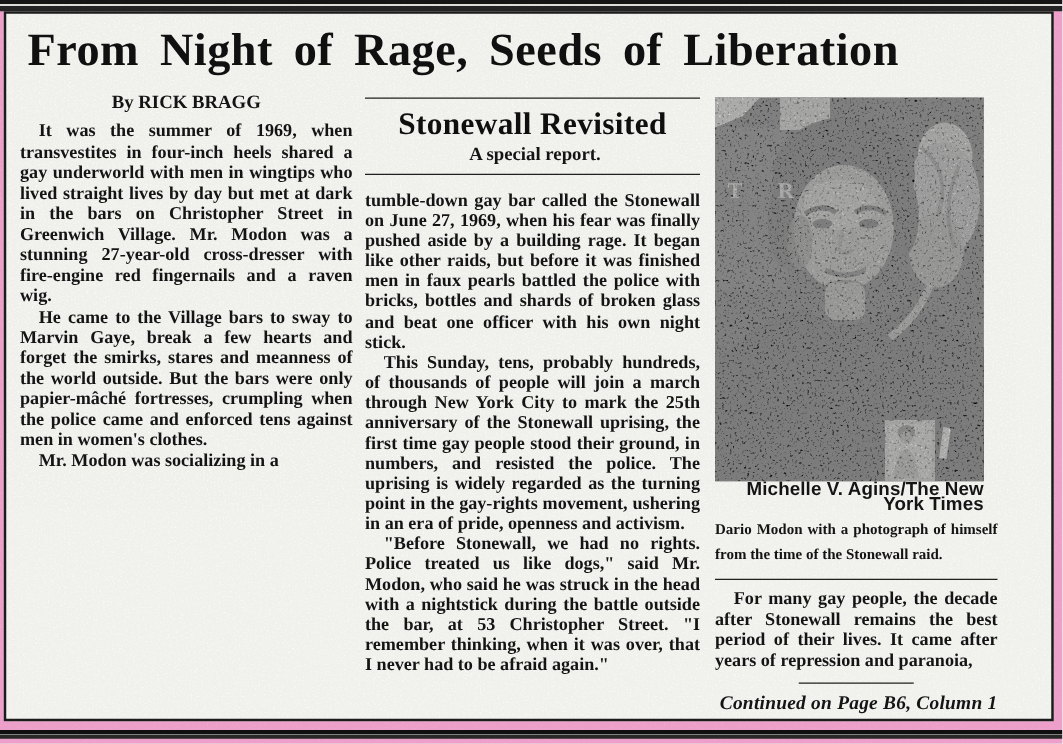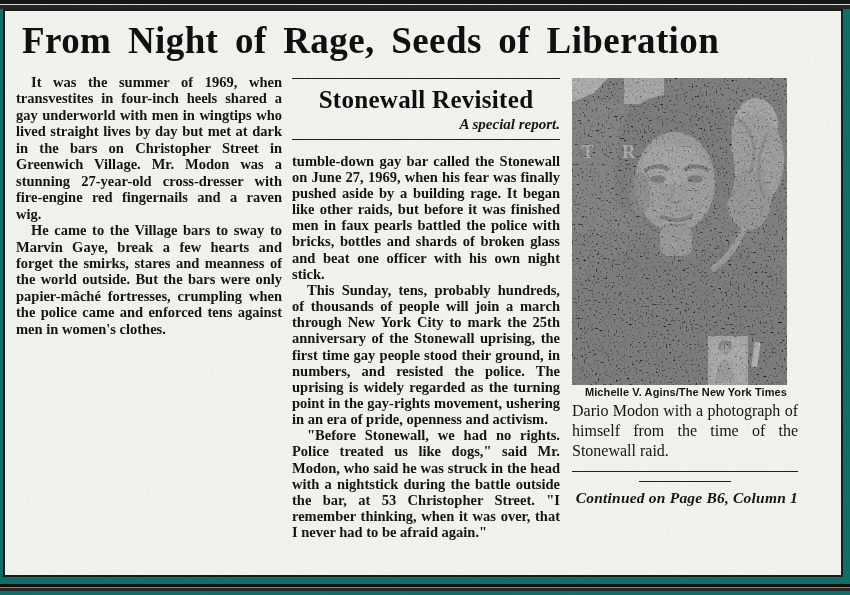--- a/index.html
+++ b/index.html
@@ -1,18 +1,18 @@
 <!DOCTYPE html>
 <html><head>
 <meta charset="utf-8">
 <style>
   html,body { margin:0; padding:0; background:#e9e9e5; }
   .page {
     position:relative; width:850px; height:595px; margin:0 auto;
-    background:#0f766e; overflow:hidden;
+    background:#f9a8d4; overflow:hidden;
     font-family:"Liberation Serif", serif; color:#161616;
   }
   .top-bar {
     position:absolute; left:0; top:0; width:850px; height:9px;
     background:linear-gradient(to bottom,#171717 0 40%, #e7e7e3 40% 54%, #262626 54% 100%);
   }
   .frame {
     position:absolute; left:3px; top:9px; width:836px; height:564px;
     border:2px solid #1d1d1d; background:#fdfdfa;
   }
@@ -30,29 +30,29 @@
   .col-mid   { left:292px; top:78px; width:268px; line-height:16.15px; }
   .col-right { left:572px; top:78px; width:226px; line-height:16.5px; }
   .col p { margin:0; text-indent:15px; }
   .col p.noindent { text-indent:0; }
   .byline { text-align:center; font-size:15px; font-weight:bold; margin:0 0 7px 0; text-indent:0; }
   .rule  { border:none; border-top:1.7px solid #222; margin:0; }
   .mid-head {
     font-size:25px; font-weight:bold; text-align:center; text-indent:0;
     margin:7px 0 2px 0; letter-spacing:0.3px; line-height:1.1; color:#101010;
   }
-  .mid-sub { font-style:italic; font-weight:bold; font-size:15px; text-align:right; text-indent:0; margin:0 0 7px 4px; }
+  .mid-sub { font-weight:bold; font-size:15px; text-align:center; text-indent:0; margin:0 0 7px 4px; }
   .mid-body-spacer { height:13px; }
   .photo-wrap { position:relative; width:215px; height:307px; display:block; }
   .credit {
     width:215px; text-align:right; font-family:"Liberation Sans", sans-serif;
-    font-weight:bold; font-size:11px; line-height:12px; margin-top:1px; letter-spacing:0.1px;
+    font-weight:bold; font-size:15px; line-height:12px; margin-top:1px; letter-spacing:0.1px;
   }
   .caption {
-    margin-top:3px; font-size:16px; font-weight:normal; line-height:20px;
+    margin-top:3px; font-size:12px; font-weight:bold; line-height:20px;
     text-align:justify; text-indent:0;
   }
   .cap-rule { margin:10px 0 7px 0; }
   .short-rule { width:92px; border:none; border-top:1.7px solid #222; margin:9px auto 8px auto; }
   .continuation {
     font-weight:bold; font-style:italic; font-size:15.5px; text-align:right;
     text-indent:0; letter-spacing:0.2px;
   }
   .page-noise { position:absolute; inset:0; pointer-events:none; opacity:0.05; }
 </style>
@@ -61,22 +61,24 @@
 
 <div class="page">
 
   <div class="top-bar"></div>
   <div class="frame"></div>
   <div class="bottom-heavy-line"></div>
 
   <div class="headline">From Night of Rage, Seeds of Liberation</div>
 
   <div class="col col-left">
+    <div class="byline">By RICK BRAGG</div>
     <p>It was the summer of 1969, when transvestites in four-inch heels shared a gay underworld with men in wingtips who lived straight lives by day but met at dark in the bars on Christopher Street in Greenwich Village. Mr. Modon was a stunning 27-year-old cross-dresser with fire-engine red fingernails and a raven wig.</p>
     <p>He came to the Village bars to sway to Marvin Gaye, break a few hearts and forget the smirks, stares and meanness of the world outside. But the bars were only papier-mâché fortresses, crumpling when the police came and enforced tens against men in women's clothes.</p>
+    <p>Mr. Modon was socializing in a</p>
   </div>
 
   <div class="col col-mid">
     <div class="rule"></div>
     <div class="mid-head">Stonewall Revisited</div>
     <div class="mid-sub">A special report.</div>
     <div class="rule"></div>
     <div class="mid-body-spacer"></div>
     <p class="noindent">tumble-down gay bar called the Stonewall on June 27, 1969, when his fear was finally pushed aside by a building rage. It began like other raids, but before it was finished men in faux pearls battled the police with bricks, bottles and shards of broken glass and beat one officer with his own night stick.</p>
     <p>This Sunday, tens, probably hundreds, of thousands of people will join a march through New York City to mark the 25th anniversary of the Stonewall uprising, the first time gay people stood their ground, in numbers, and resisted the police. The uprising is widely regarded as the turning point in the gay-rights movement, ushering in an era of pride, openness and activism.</p>
@@ -127,20 +129,21 @@
       <path d="M143,304 Q145,284 153,281 Q161,284 163,304 Z" fill="#989894"></path>
       <rect x="181" y="264" width="6" height="25" fill="#efefec" transform="rotate(8 184 276)"></rect>
       <text x="10" y="80" font-family="Liberation Serif, serif" font-size="18" font-weight="bold" fill="#dcdcd8" letter-spacing="12">T R</text>
       <rect width="215" height="307" filter="url(#grainD)" opacity="0.55"></rect>
       <rect width="215" height="307" filter="url(#grainL)" opacity="0.5"></rect>
     </svg>
 
     <div class="credit">Michelle V. Agins/The New York Times</div>
     <div class="caption">Dario Modon with a photograph of himself from the time of the Stonewall raid.</div>
     <div class="rule cap-rule"></div>
+    <p>For many gay people, the decade after Stonewall remains the best period of their lives. It came after years of repression and paranoia,</p>
     <div class="short-rule"></div>
     <div class="continuation">Continued on Page B6, Column 1</div>
   </div>
 
   <svg class="page-noise" width="850" height="595" xmlns="http://www.w3.org/2000/svg">
     <filter id="pageGrain">
         <feTurbulence type="fractalNoise" baseFrequency="0.7" numOctaves="2" seed="11"></feTurbulence>
       <feColorMatrix type="matrix" values="0 0 0 0 0  0 0 0 0 0  0 0 0 0 0  1 1 1 0 -0.5"></feColorMatrix>
       </filter>
     <rect width="850" height="595" filter="url(#pageGrain)"></rect>

